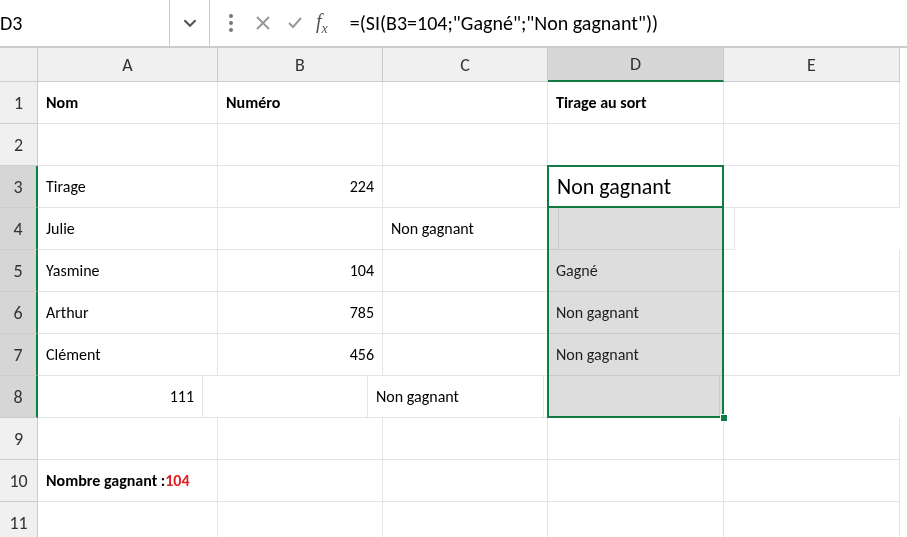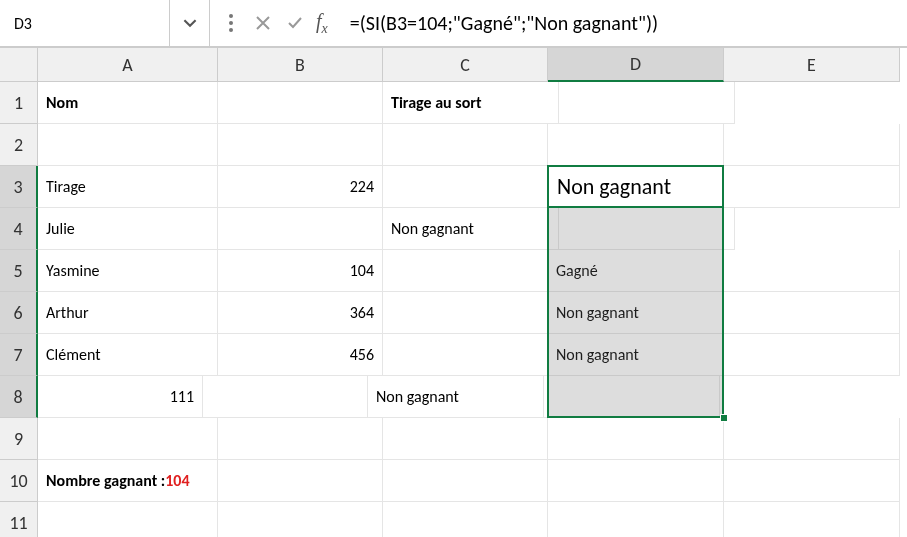--- a/index.html
+++ b/index.html
@@ -10,22 +10,21 @@
       align-items: center;
       height: 48px;
       border-bottom: 2px solid #ccc;
       background: #fff;
     }
     .name-box {
       width: 170px;
       height: 100%;
       display: flex;
       align-items: center;
-      padding-left: 14px;
-      font-size: 16px;
+      font-size: 20px;
       border-right: 1px solid #ccc;
     }
     .name-dropdown {
       width: 40px;
       display: flex;
       align-items: center;
       justify-content: center;
       height: 100%;
       border-right: 1px solid #ccc;
     }
@@ -168,20 +167,21 @@
     <div class="col-header col-C">C</div>
     <div class="col-header col-D selected-col">D</div>
     <div class="col-header col-E">E</div>
   </div>
 
   <div class="rows">
 
     <div class="row">
       <div class="row-header">1</div>
       <div class="cell col-A bold">Nom</div>
+      <div class="cell col-B bold">Numéro</div>
       <div class="cell col-C"></div>
       <div class="cell col-D bold overflow">Tirage au sort</div>
       <div class="cell col-E"></div>
     </div>
 
     <div class="row">
       <div class="row-header">2</div>
       <div class="cell col-A"></div>
       <div class="cell col-B"></div>
       <div class="cell col-C"></div>
@@ -208,21 +208,21 @@
       <div class="row-header selected-row">5</div>
       <div class="cell col-A">Yasmine</div>
       <div class="cell col-B right">104</div>
       <div class="cell col-C"></div>
       <div class="cell col-D">Gagné</div>
       <div class="cell col-E"></div>
     </div>
     <div class="row">
       <div class="row-header selected-row">6</div>
       <div class="cell col-A">Arthur</div>
-      <div class="cell col-B right">364</div>
+      <div class="cell col-B right">785</div>
       <div class="cell col-C"></div>
       <div class="cell col-D">Non gagnant</div>
       <div class="cell col-E"></div>
     </div>
     <div class="row">
       <div class="row-header selected-row">7</div>
       <div class="cell col-A">Clément</div>
       <div class="cell col-B right">456</div>
       <div class="cell col-C"></div>
       <div class="cell col-D">Non gagnant</div>

